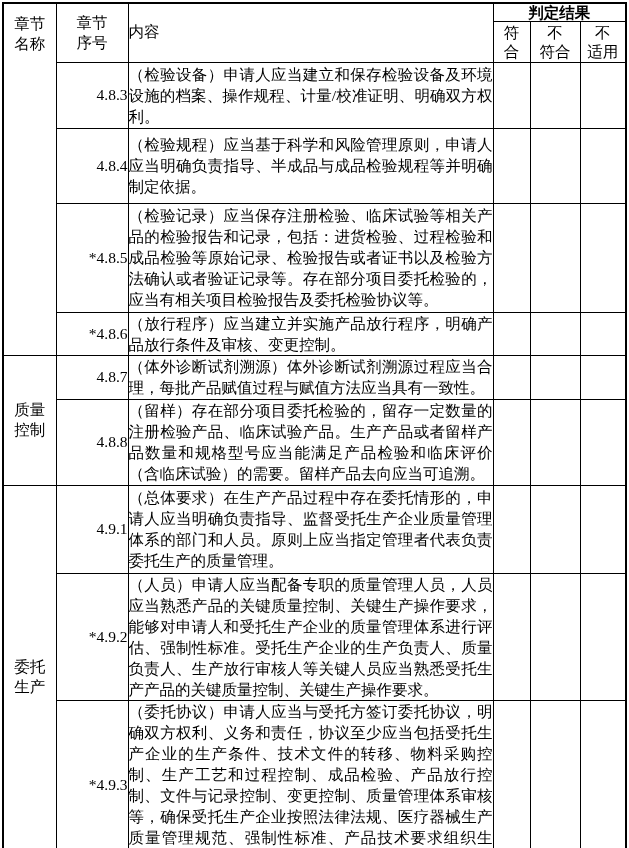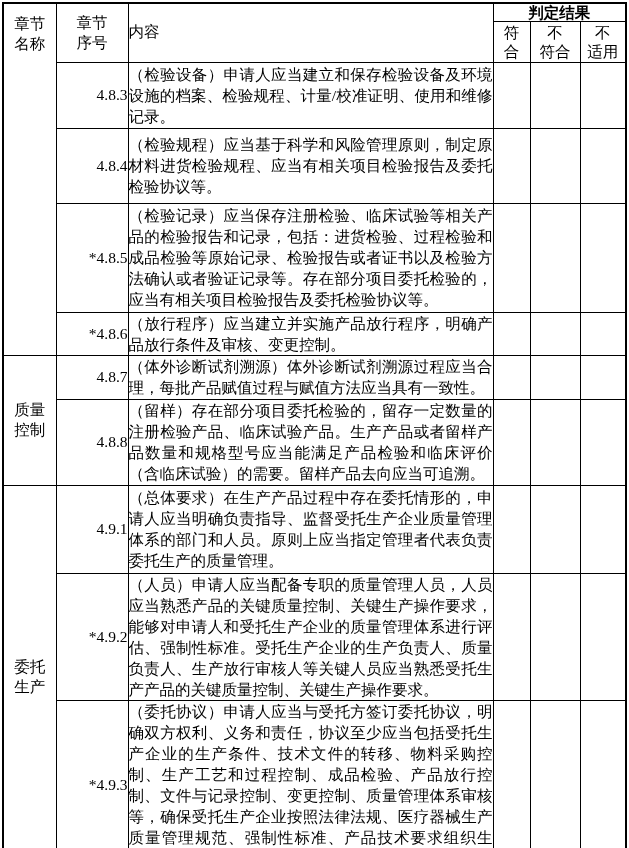--- a/index.html
+++ b/index.html
@@ -84,29 +84,29 @@
       <td class="h-sub">符
 合</td>
       <td class="h-sub">不
 符合</td>
       <td class="h-sub">不
 适用</td>
     </tr>
 
     <tr style="height:66px">
       <td class="c-no">4.8.3</td>
-      <td class="c-content">（检验设备）申请人应当建立和保存检验设备及环境设施的档案、检验规程、计量/校准证明、使用和维修记录。</td>
+      <td class="c-content">（检验设备）申请人应当建立和保存检验设备及环境设施的档案、操作规程、计量/校准证明、明确双方权利。</td>
       <td class="c-result"></td>
       <td class="c-result"></td>
       <td class="c-result"></td>
     </tr>
 
     <tr style="height:75px">
       <td class="c-no">4.8.4</td>
-      <td class="c-content">（检验规程）应当基于科学和风险管理原则，制定原材料进货检验规程、应当有相关项目检验报告及委托检验协议等。</td>
+      <td class="c-content">（检验规程）应当基于科学和风险管理原则，申请人应当明确负责指导、半成品与成品检验规程等并明确制定依据。</td>
       <td class="c-result"></td>
       <td class="c-result"></td>
       <td class="c-result"></td>
     </tr>
 
     <tr style="height:109px">
       <td class="c-no">*4.8.5</td>
       <td class="c-content">（检验记录）应当保存注册检验、临床试验等相关产品的检验报告和记录，包括：进货检验、过程检验和成品检验等原始记录、检验报告或者证书以及检验方法确认或者验证记录等。存在部分项目委托检验的，应当有相关项目检验报告及委托检验协议等。</td>
       <td class="c-result"></td>
       <td class="c-result"></td>

